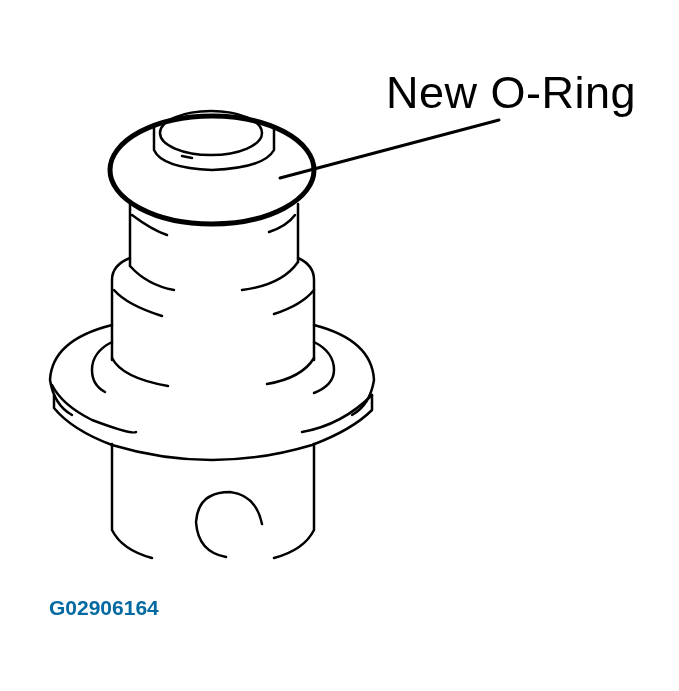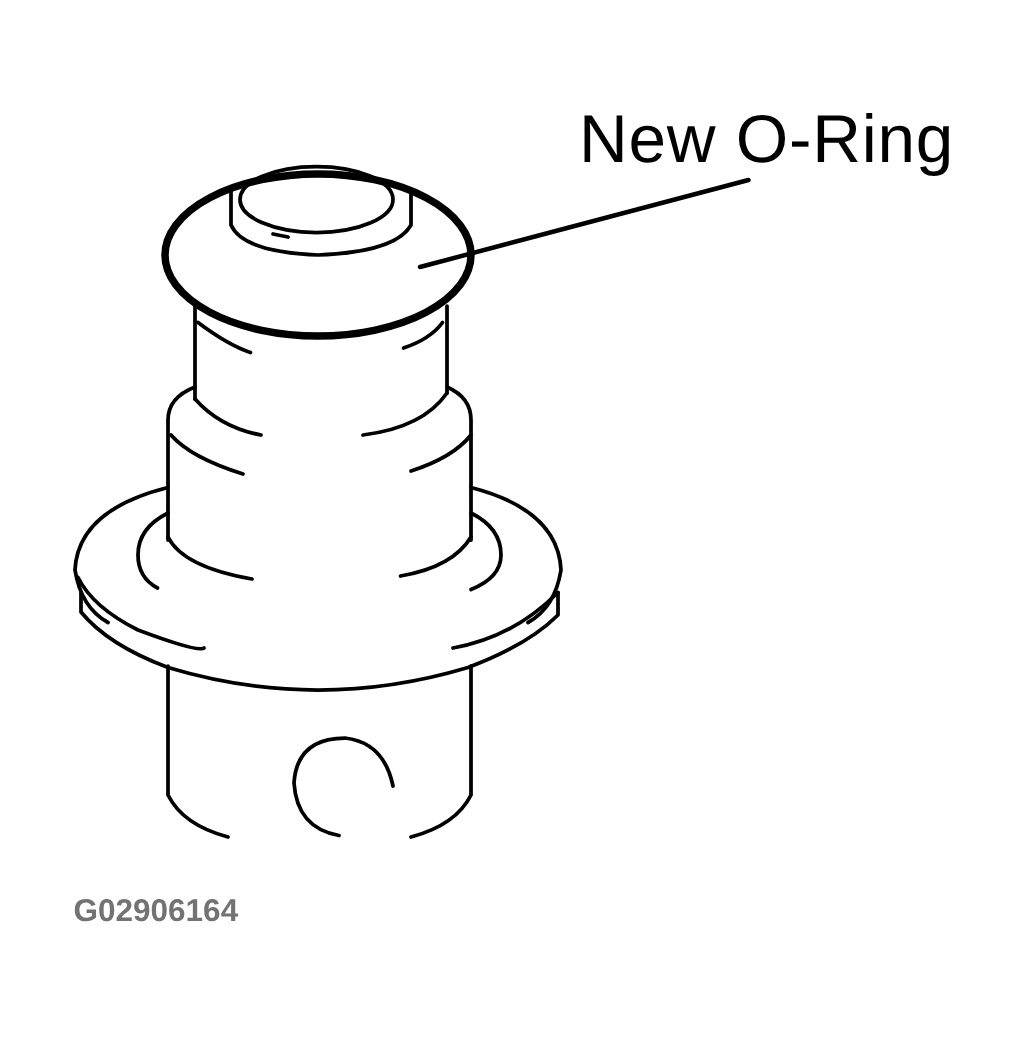--- a/index.html
+++ b/index.html
@@ -5,21 +5,21 @@
     html, body { margin: 0; padding: 0; background: #ffffff; }
     .page { position: relative; width: 679px; height: 657px; background: #ffffff; overflow: hidden; margin-left: 12px; }
     svg.drawing { position: absolute; left: 0; top: 0; }
     .callout-label {
       position: absolute; left: 374px; top: 70px;
       font-family: "Liberation Sans", sans-serif; font-size: 45px; color: #000;
       letter-spacing: 0.5px; white-space: nowrap; line-height: 1;
     }
     .figure-id {
       position: absolute; left: 37px; top: 597px;
-      font-family: "Liberation Sans", sans-serif; font-size: 21px; color: #737373;
+      font-family: "Liberation Sans", sans-serif; font-size: 21px; color: #0369a1;
       font-weight: bold; white-space: nowrap; line-height: 1;
     }
   </style>
 </head>
 <body>
 
 <div class="page">
   <svg class="drawing" width="679" height="691" viewBox="0 0 679 691" fill="none" stroke="#000" stroke-linecap="round" stroke-linejoin="round">
 
     <path d="M268 178 L487 120" stroke-width="3"></path>

